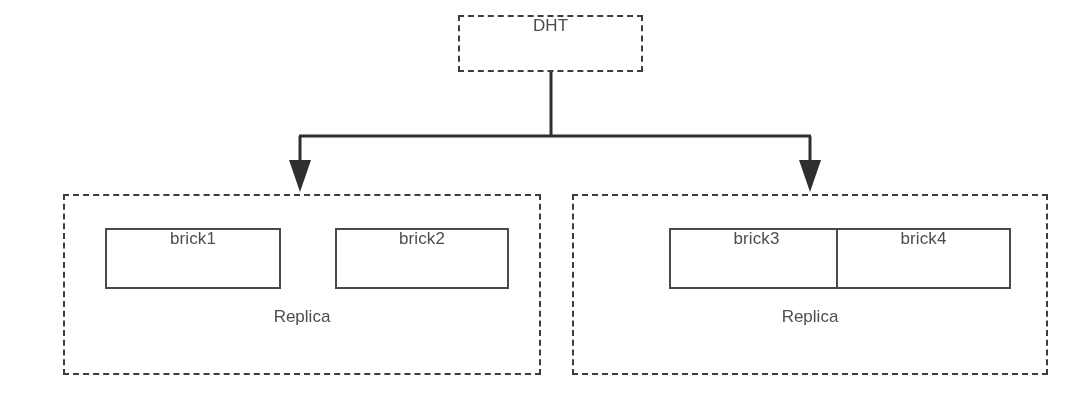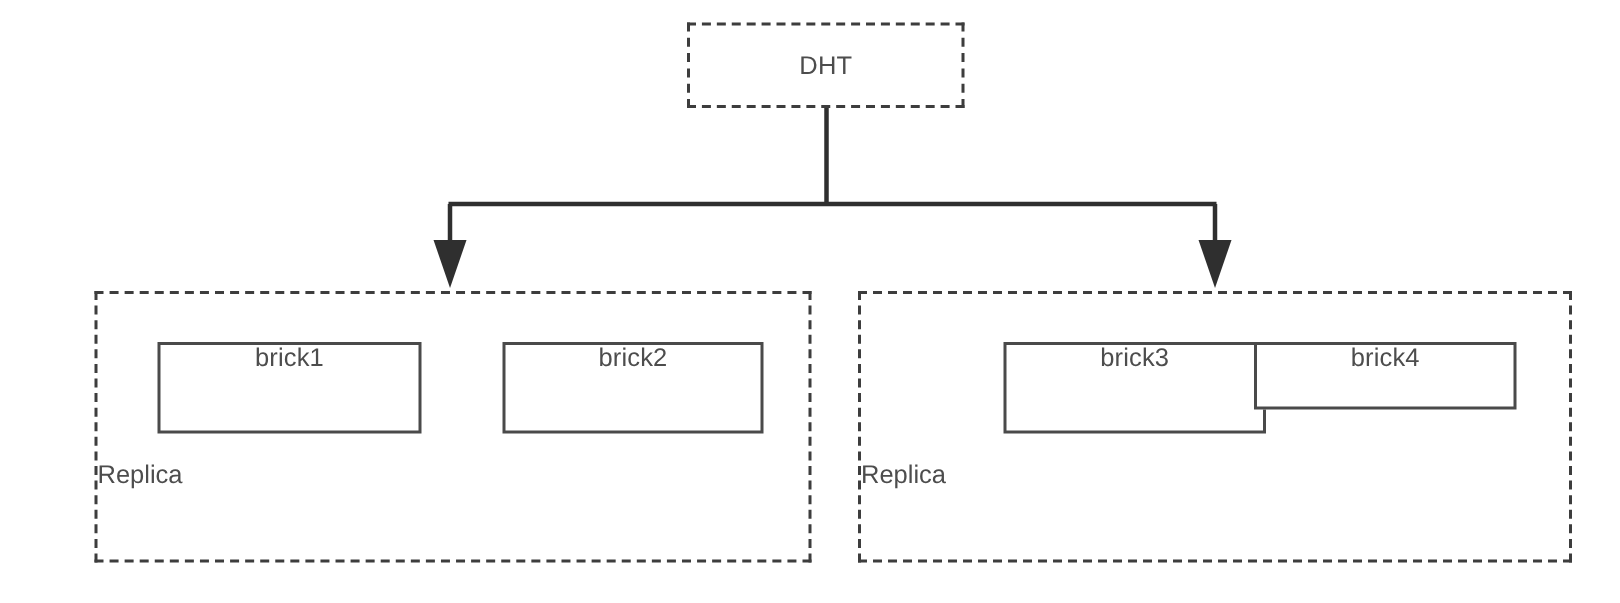--- a/index.html
+++ b/index.html
@@ -59,21 +59,20 @@
     letter-spacing: 0.1px;
     white-space: nowrap;
   }
 
   .dht-node {
     left: 458px;
     top: 15px;
     width: 185px;
     height: 57px;
     display: flex;
-    align-items: center;
     justify-content: center;
   }
 
   .replica-group-left {
     left: 63px;
     top: 194px;
     width: 478px;
     height: 181px;
   }
   .replica-group-right {
@@ -81,29 +80,30 @@
     top: 194px;
     width: 476px;
     height: 181px;
   }
 
   .group-caption {
     position: absolute;
     top: 112px;
     left: 0;
     right: 0;
+    text-align: center;
     color: #4d4d4d;
     font-size: 17px;
     line-height: 1;
   }
 
   .brick-1 { left: 105px; top: 228px; width: 176px; height: 61px; }
   .brick-2 { left: 319px; top: 228px; width: 174px; height: 61px; margin-left: 16px; }
   .brick-3 { left: 622px; top: 228px; width: 175px; height: 61px; margin-left: 47px; }
-  .brick-4 { left: 836px; top: 228px; width: 175px; height: 45px; }
+  .brick-4 { left: 836px; top: 228px; width: 175px; height: 61px; }
 </style>
 </head>
 <body>
 
 <div id="diagram-canvas">
 
   <svg id="connector-layer" viewBox="0 0 1080 402" width="1080" height="402" xmlns="http://www.w3.org/2000/svg">
 
     <line x1="551" y1="71" x2="551" y2="136" stroke="#2f2f2f" stroke-width="3"></line>
 

